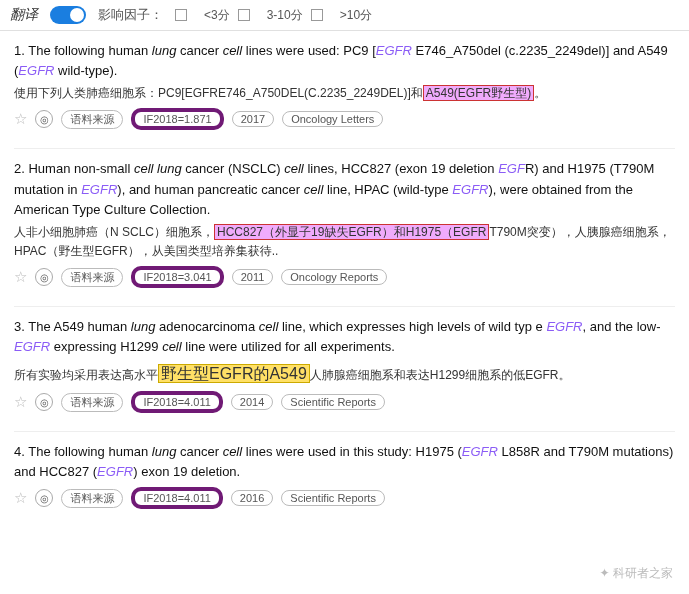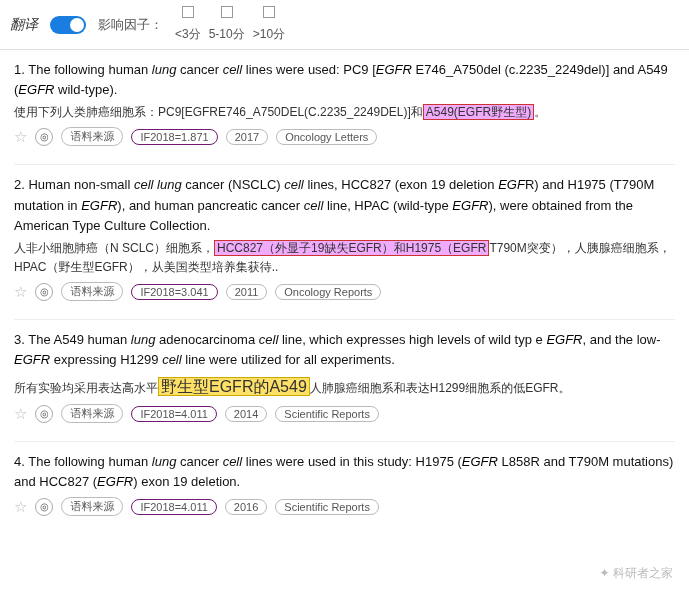--- a/index.html
+++ b/index.html
@@ -50,24 +50,23 @@
       color: #555;
     }
     .factor-group {
       display: flex;
       align-items: center;
       gap: 8px;
     }
     .factor-item {
       display: flex;
       align-items: center;
-      gap: 8px;
-      font-size: 12px;
-      color: #555;
-      flex-direction: column;
+      gap: 17px;
+      font-size: 12px;
+      color: #555;
     }
     .checkbox-empty {
       width: 12px;
       height: 12px;
       border: 1px solid #999;
       display: inline-block;
     }
 
     
     .main-content {
@@ -135,21 +134,21 @@
     }
     .tag {
       border: 1px solid #bbb;
       border-radius: 10px;
       padding: 1px 8px;
       font-size: 11px;
       color: #555;
       cursor: pointer;
     }
     .tag-if {
-      border: 1px solid #701a75;
+      border: 4px solid #701a75;
       border-radius: 10px;
       padding: 1px 8px;
       font-size: 11px;
       color: #555;
     }
 
     
     .watermark {
       position: fixed;
       bottom: 12px;
@@ -160,41 +159,41 @@
       pointer-events: none;
     }
 
     .divider {
       border: none;
       border-top: 1px solid #eee;
       margin: 10px 0;
     }
 
     .inline-red {
-      color: #000000;
+      color: #8b5cf6;
       font-style: italic;
     }
   </style>
 </head>
 <body>
 
 <div class="top-bar">
   <span class="top-bar-label">翻译</span>
   <div class="toggle-switch">
     <div class="toggle-knob"></div>
   </div>
   <span class="factor-label">影响因子：</span>
   <div class="factor-group">
     <div class="factor-item">
       <span class="checkbox-empty"></span>
       <span>&lt;3分</span>
     </div>
     <div class="factor-item">
       <span class="checkbox-empty"></span>
-      <span>5-10分</span>
+      <span>3-10分</span>
     </div>
     <div class="factor-item">
       <span class="checkbox-empty"></span>
       <span>&gt;10分</span>
     </div>
   </div>
 </div>
 
 <div class="main-content">
 

